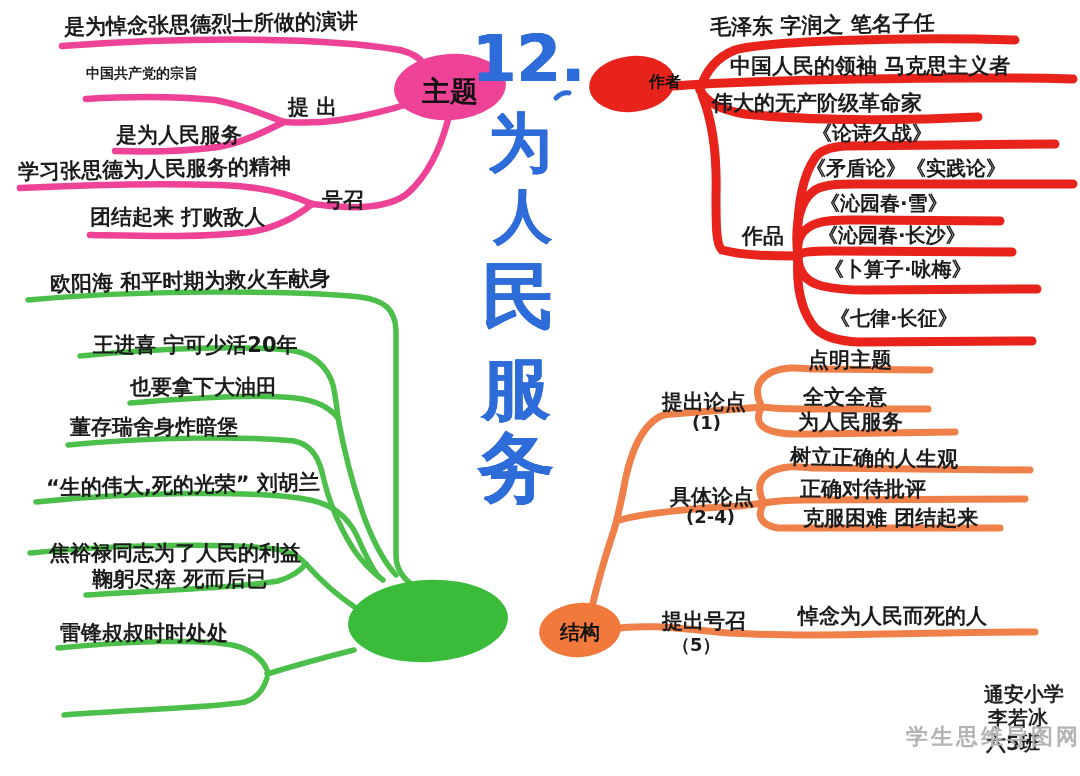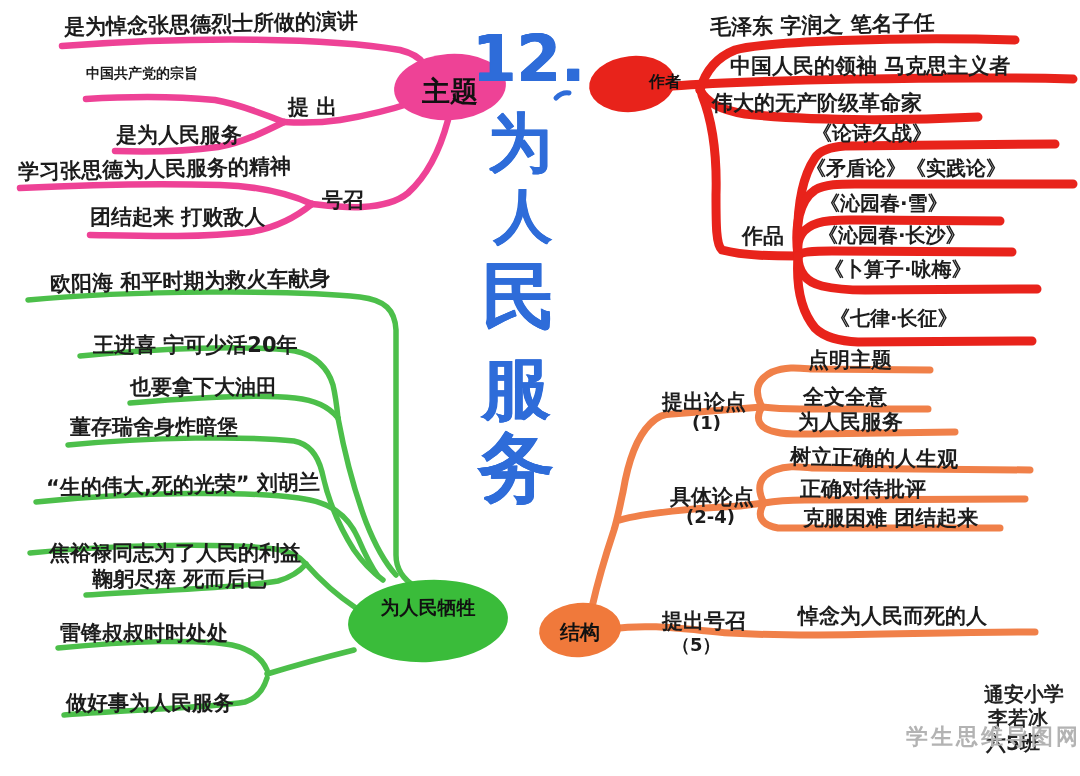--- a/index.html
+++ b/index.html
@@ -104,30 +104,28 @@
   <div class="t r0" style="left:702px;top:55px;font-size:21px;padding-left:28px;">中国人民的领袖   马克思主义者</div>
   <div class="t r0" style="left:712px;top:92px;font-size:21px;">伟大的无产阶级革命家</div>
   <div class="t r0" style="left:742px;top:225px;font-size:21px;">作品</div>
   <div class="t r0" style="left:812px;top:122px;font-size:20px;">《论诗久战》</div>
   <div class="t r0" style="left:806px;top:157px;font-size:20px;">《矛盾论》《实践论》</div>
   <div class="t r0" style="left:820px;top:192px;font-size:20px;">《沁园春·雪》</div>
   <div class="t r0" style="left:818px;top:224px;font-size:20px;">《沁园春·长沙》</div>
   <div class="t r0" style="left:824px;top:258px;font-size:20px;">《卜算子·咏梅》</div>
   <div class="t r0" style="left:830px;top:307px;font-size:20px;">《七律·长征》</div>
 
-  <div class="node-label" style="left:358px;top:595px;width:140px;font-size:19px;">为人民牺牲</div>
   <div class="t r1" style="left:50px;top:270px;font-size:21px;">欧阳海   和平时期为救火车献身</div>
   <div class="t r0" style="left:93px;top:334px;font-size:21px;">王进喜  宁可少活20年</div>
   <div class="t r0" style="left:130px;top:376px;font-size:21px;">也要拿下大油田</div>
   <div class="t r0" style="left:70px;top:416px;font-size:21px;">董存瑞舍身炸暗堡</div>
   <div class="t r1" style="left:46px;top:474px;font-size:21px;">“生的伟大,死的光荣” 刘胡兰</div>
   <div class="t r0" style="left:42px;top:542px;font-size:21px;margin-left:7px;">焦裕禄同志为了人民的利益</div>
   <div class="t r0" style="left:92px;top:568px;font-size:21px;">鞠躬尽瘁 死而后已</div>
   <div class="t r0" style="left:60px;top:622px;font-size:21px;">雷锋叔叔时时处处</div>
-  <div class="t r0" style="left:66px;top:692px;font-size:21px;">做好事为人民服务</div>
 
   <div class="node-label" style="left:545px;top:619px;width:70px;font-size:20px;">结构</div>
   <div class="t r0" style="left:662px;top:391px;font-size:21px;">提出论点</div>
   <div class="t r0" style="left:692px;top:413px;font-size:18px;">(1)</div>
   <div class="t r0" style="left:808px;top:349px;font-size:21px;">点明主题</div>
   <div class="t r0" style="left:803px;top:386px;font-size:21px;">全文全意</div>
   <div class="t r0" style="left:798px;top:411px;font-size:21px;">为人民服务</div>
   <div class="t r0" style="left:670px;top:486px;font-size:21px;">具体论点</div>
   <div class="t r0" style="left:686px;top:507px;font-size:18px;">(2-4)</div>
   <div class="t r2" style="left:790px;top:447px;font-size:21px;">树立正确的人生观</div>

